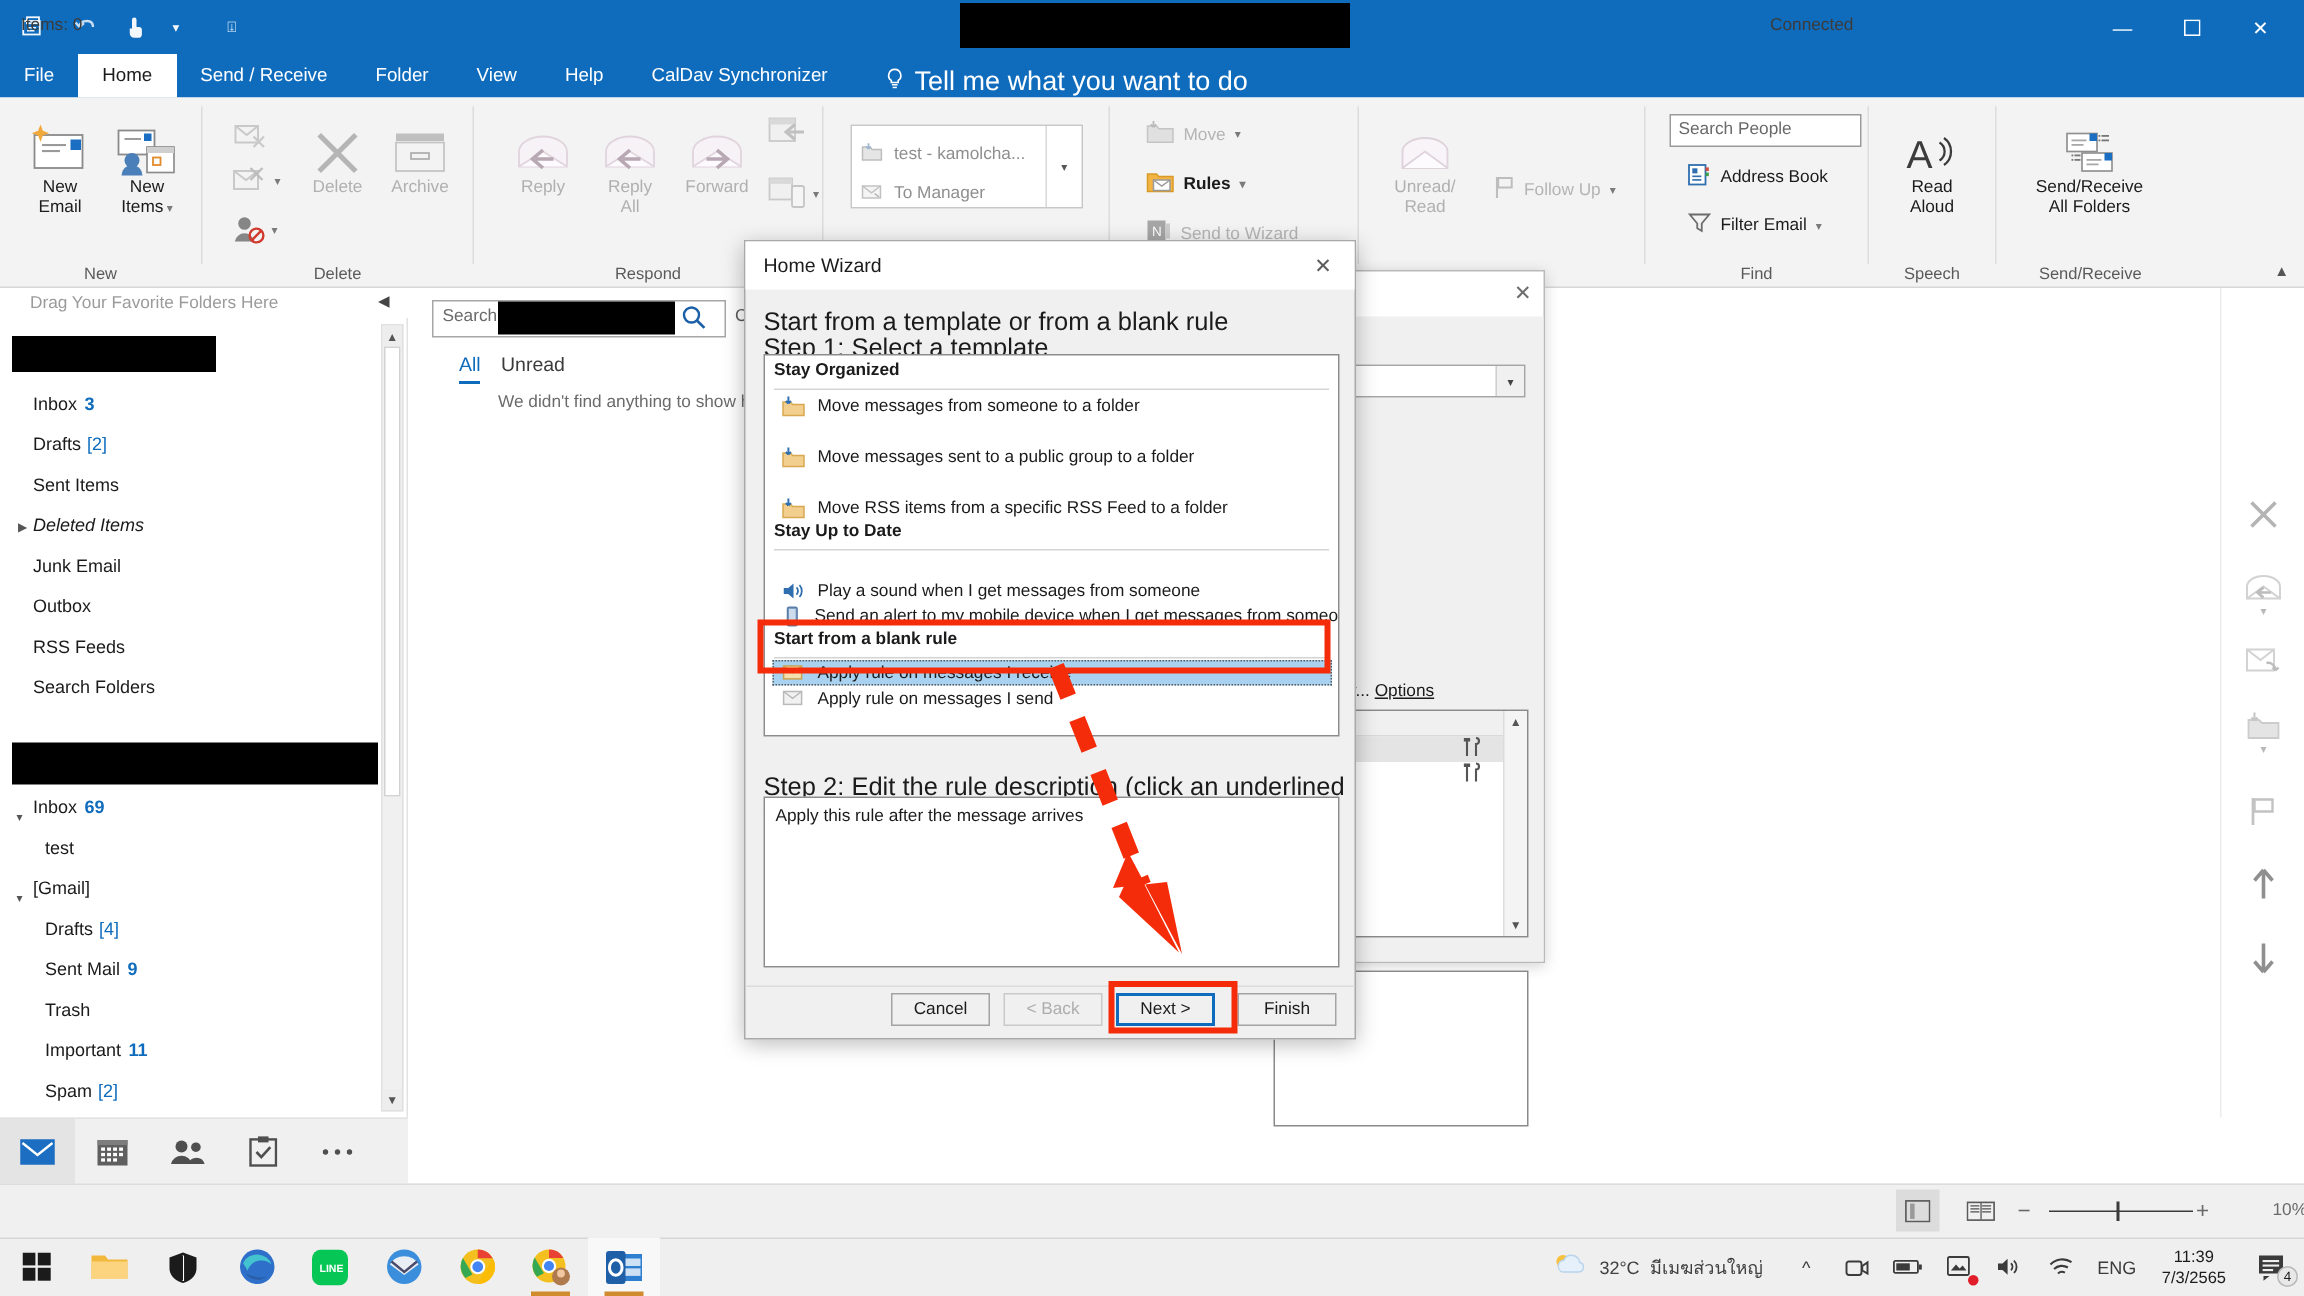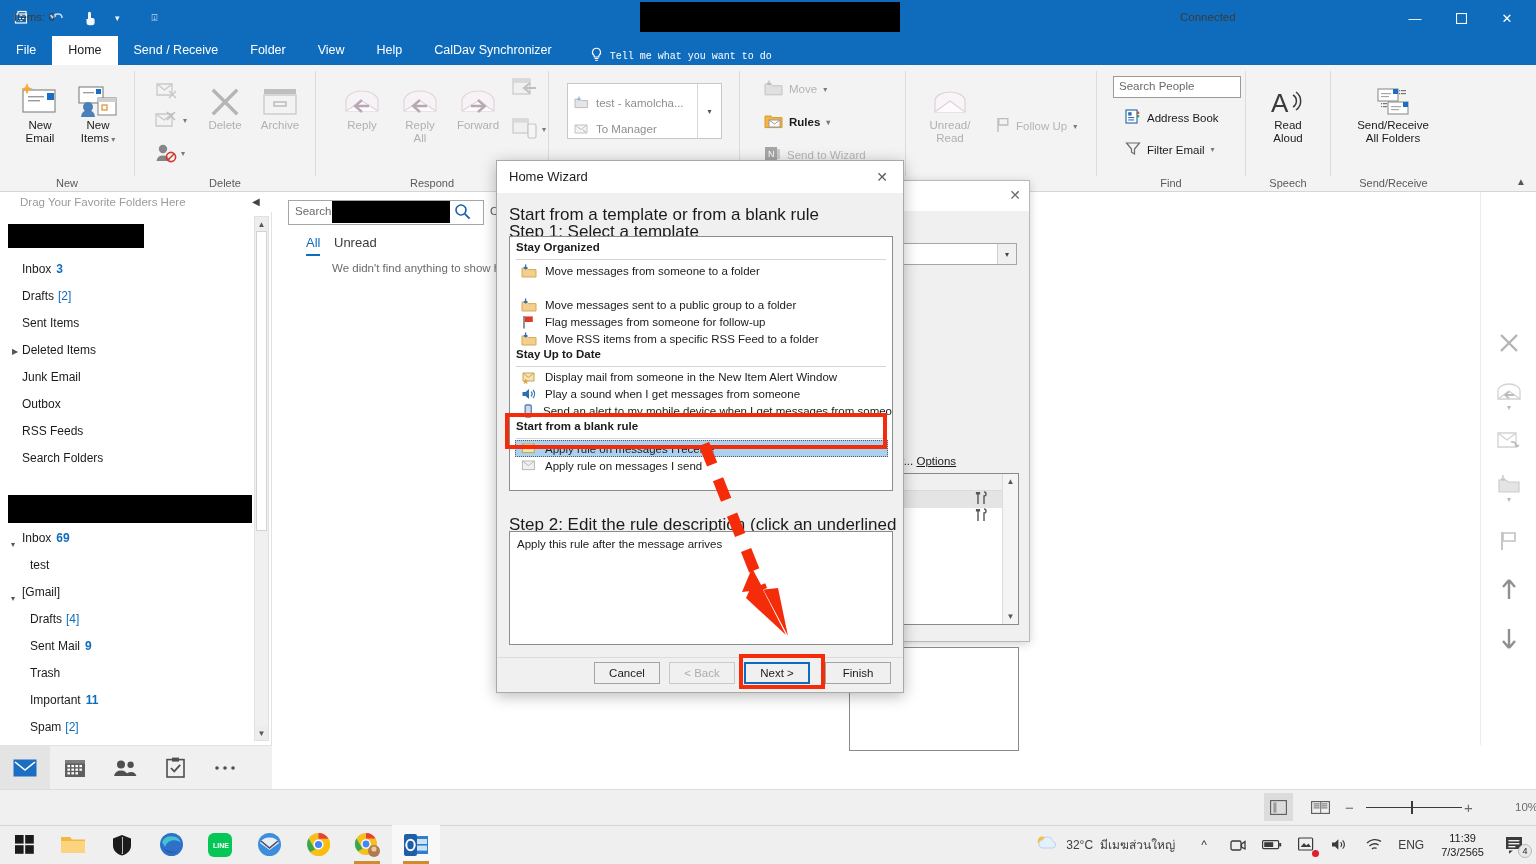--- a/index.html
+++ b/index.html
@@ -15,21 +15,21 @@
   .qat { position:absolute; left:14px; top:0; height:36px; display:flex; align-items:center; gap:18px; }
   .qat .qicon { color:#fff; opacity:.95; display:flex; align-items:center; }
   .redact { background:#000; }
   #title-redact { position:absolute; left:640px; top:2px; width:260px; height:30px; }
   .wbtn { position:absolute; top:0; width:46px; height:36px; display:flex; align-items:center; justify-content:center; color:#fff; font-size:13px; }
   #win-min { right:98px; } #win-max { right:52px; } #win-close { right:6px; }
   
   #tabstrip { position:absolute; left:0; top:36px; width:1536px; height:29px; background:#0f6cbd; display:flex; align-items:flex-end; }
   .rtab { height:29px; line-height:29px; padding:0 16px; color:#fff; font-size:12.5px; white-space:nowrap; }
   .rtab.active { background:#fff; color:#1b1b1b; }
-  .tellme { display:flex; align-items:center; gap:7px; color:#fff; padding-left:22px; font-size:10px;font-family:Liberation Mono, monospace; }
+  .tellme { display:flex; align-items:center; gap:7px; color:#fff; padding-left:22px; font-size:18px; }
   
   #ribbon { position:absolute; left:0; top:65px; width:1536px; height:127px; background:#f3f3f3; border-bottom:1px solid #d6d6d6; }
   .rgroup { position:absolute; top:0; height:127px; }
   .rgroup .glabel { position:absolute; bottom:3px; left:0; width:100%; text-align:center; font-size:11px; color:#5a5a5a; }
   .rsep { position:absolute; top:6px; width:1px; height:105px; background:#dcdcdc; }
   .bigbtn { position:absolute; top:8px; width:60px; text-align:center; font-size:11.5px; line-height:13px; color:#1b1b1b; }
   .bigbtn .bi { height:46px; display:flex; align-items:flex-end; justify-content:center; }
   .bigbtn.dis { color:#b0b0b0; }
   .smbtn { position:absolute; display:flex; align-items:center; gap:6px; font-size:11.5px; color:#1b1b1b; white-space:nowrap; }
   .smbtn.dis { color:#b4b4b4; }
@@ -499,21 +499,21 @@
 
   <div class="acctbar" style="top:12px; width:136px;"></div>
   <div class="fitem" style="left:22px; top:50px;">
     <span>Inbox</span><span class="fcount">3</span>
   </div>
   <div class="fitem" style="left:22px; top:77px;">
     <span>Drafts</span><span class="fbrk">[2]</span>
   </div>
   <div class="fitem" style="left:22px; top:104px;">Sent Items</div>
   <span class="twisty" style="left:12px; top:135px;">▶</span>
-  <div class="fitem" style="left:22px; top:131px;">Deleted Items</div>
+  <div class="fitem" style="left:22px; top:131px;font-style:italic;">Deleted Items</div>
   <div class="fitem" style="left:22px; top:158px;">Junk Email</div>
   <div class="fitem" style="left:22px; top:185px;">Outbox</div>
   <div class="fitem" style="left:22px; top:212px;">RSS Feeds</div>
   <div class="fitem" style="left:22px; top:239px;">Search Folders</div>
 
   <div class="acctbar" style="top:283px; width:244px; height:28px;"></div>
   <span class="twisty" style="left:11px; top:328px;">▾</span>
   <div class="fitem" style="left:22px; top:319px;">
     <span>Inbox</span><span class="fcount">69</span>
   </div>
@@ -712,51 +712,32 @@
     </div>
     <div class="tmpl" style="top:59px;">
       <span class="ti">
         <svg width="16" height="14" viewBox="0 0 16 14">
             <path d="M1 4 h5 l1.4 1.6 h7.6 v7.4 h-14z" fill="#f2cf8e" stroke="#d8a951" stroke-width="1"></path>
             <path d="M4.6 0.4 v4.4 M4.6 5 l-1.7 -1.7 M4.6 5 l1.7 -1.7" stroke="#2f6fb0" stroke-width="1.3" fill="none"></path>
           </svg>
       </span>
       <span>Move messages sent to a public group to a folder</span>
     </div>
-    <div class="tmpl" style="top:76px;">
-      <span class="ti">
-        <svg width="16" height="14" viewBox="0 0 16 14">
-            <path d="M3 1 v12.4" stroke="#6f6f6f" stroke-width="1.5"></path>
-            <path d="M3.8 1.4 h8 v5.6 h-8z" fill="#e03a2a"></path>
-          </svg>
-      </span>
-      <span>Flag messages from someone for follow-up</span>
-    </div>
     <div class="tmpl" style="top:93px;">
       <span class="ti">
         <svg width="16" height="14" viewBox="0 0 16 14">
             <path d="M1 4 h5 l1.4 1.6 h7.6 v7.4 h-14z" fill="#f2cf8e" stroke="#d8a951" stroke-width="1"></path>
             <path d="M4.6 0.4 v4.4 M4.6 5 l-1.7 -1.7 M4.6 5 l1.7 -1.7" stroke="#2f6fb0" stroke-width="1.3" fill="none"></path>
           </svg>
       </span>
       <span>Move RSS items from a specific RSS Feed to a folder</span>
     </div>
 
     <div class="secthead" style="top:111px;">Stay Up to Date</div>
     <div class="sectline" style="top:129px;"></div>
-    <div class="tmpl" style="top:131px;">
-      <span class="ti">
-        <svg width="16" height="14" viewBox="0 0 16 14">
-            <path d="M2 3 h11 v8 h-11z" fill="#f7e3b5" stroke="#c9a352" stroke-width="1"></path>
-            <path d="M2 3 l5.5 4.4 5.5 -4.4" fill="none" stroke="#c9a352" stroke-width="1"></path>
-            <path d="M4.6 8.4 l.8 2.1 2.2 .1 -1.7 1.4 .6 2.1 -1.9 -1.2 -1.9 1.2 .6 -2.1 -1.7 -1.4 2.2 -.1z" fill="#e0a63c"></path>
-          </svg>
-      </span>
-      <span>Display mail from someone in the New Item Alert Window</span>
-    </div>
     <div class="tmpl" style="top:148px;">
       <span class="ti">
         <svg width="16" height="14" viewBox="0 0 16 14">
             <path d="M1.5 5 h3 L8 2 v10 L4.5 9 h-3z" fill="#2f6fb0"></path>
             <path d="M10 4.6 a3.4 3.4 0 0 1 0 4.8" fill="none" stroke="#2f6fb0" stroke-width="1.2"></path>
             <path d="M12 3 a6 6 0 0 1 0 8" fill="none" stroke="#2f6fb0" stroke-width="1.2"></path>
           </svg>
       </span>
       <span>Play a sound when I get messages from someone</span>
     </div>

